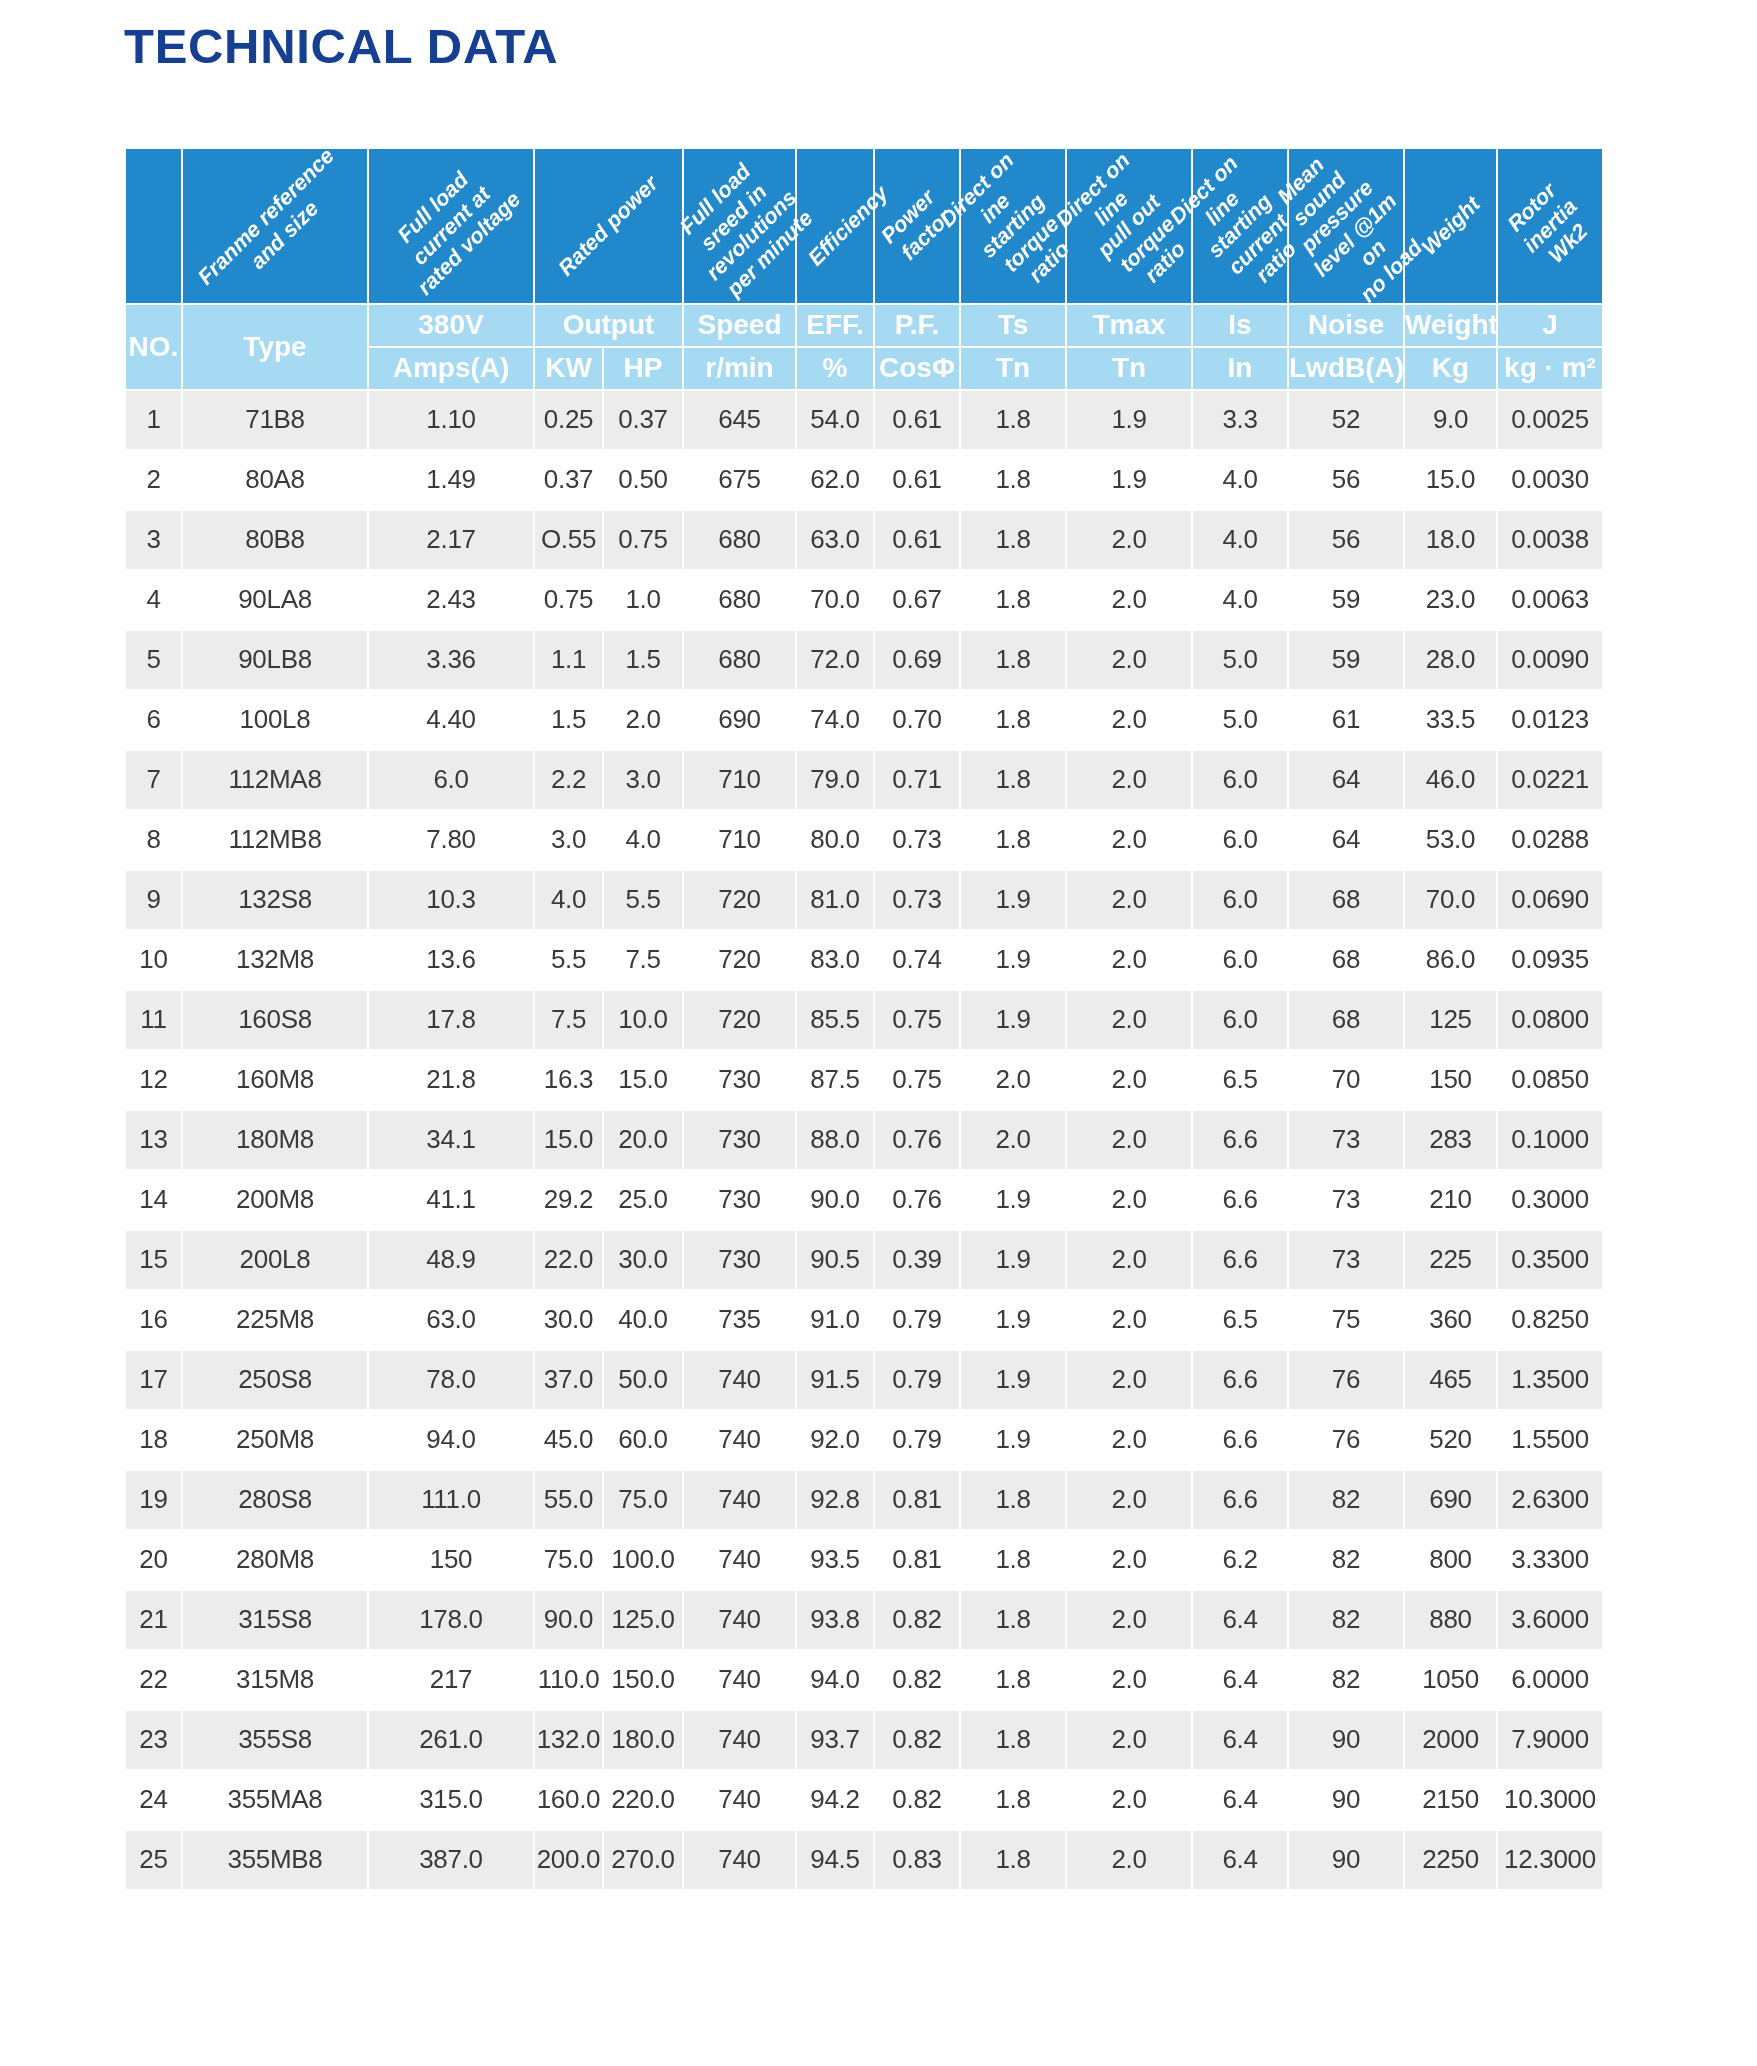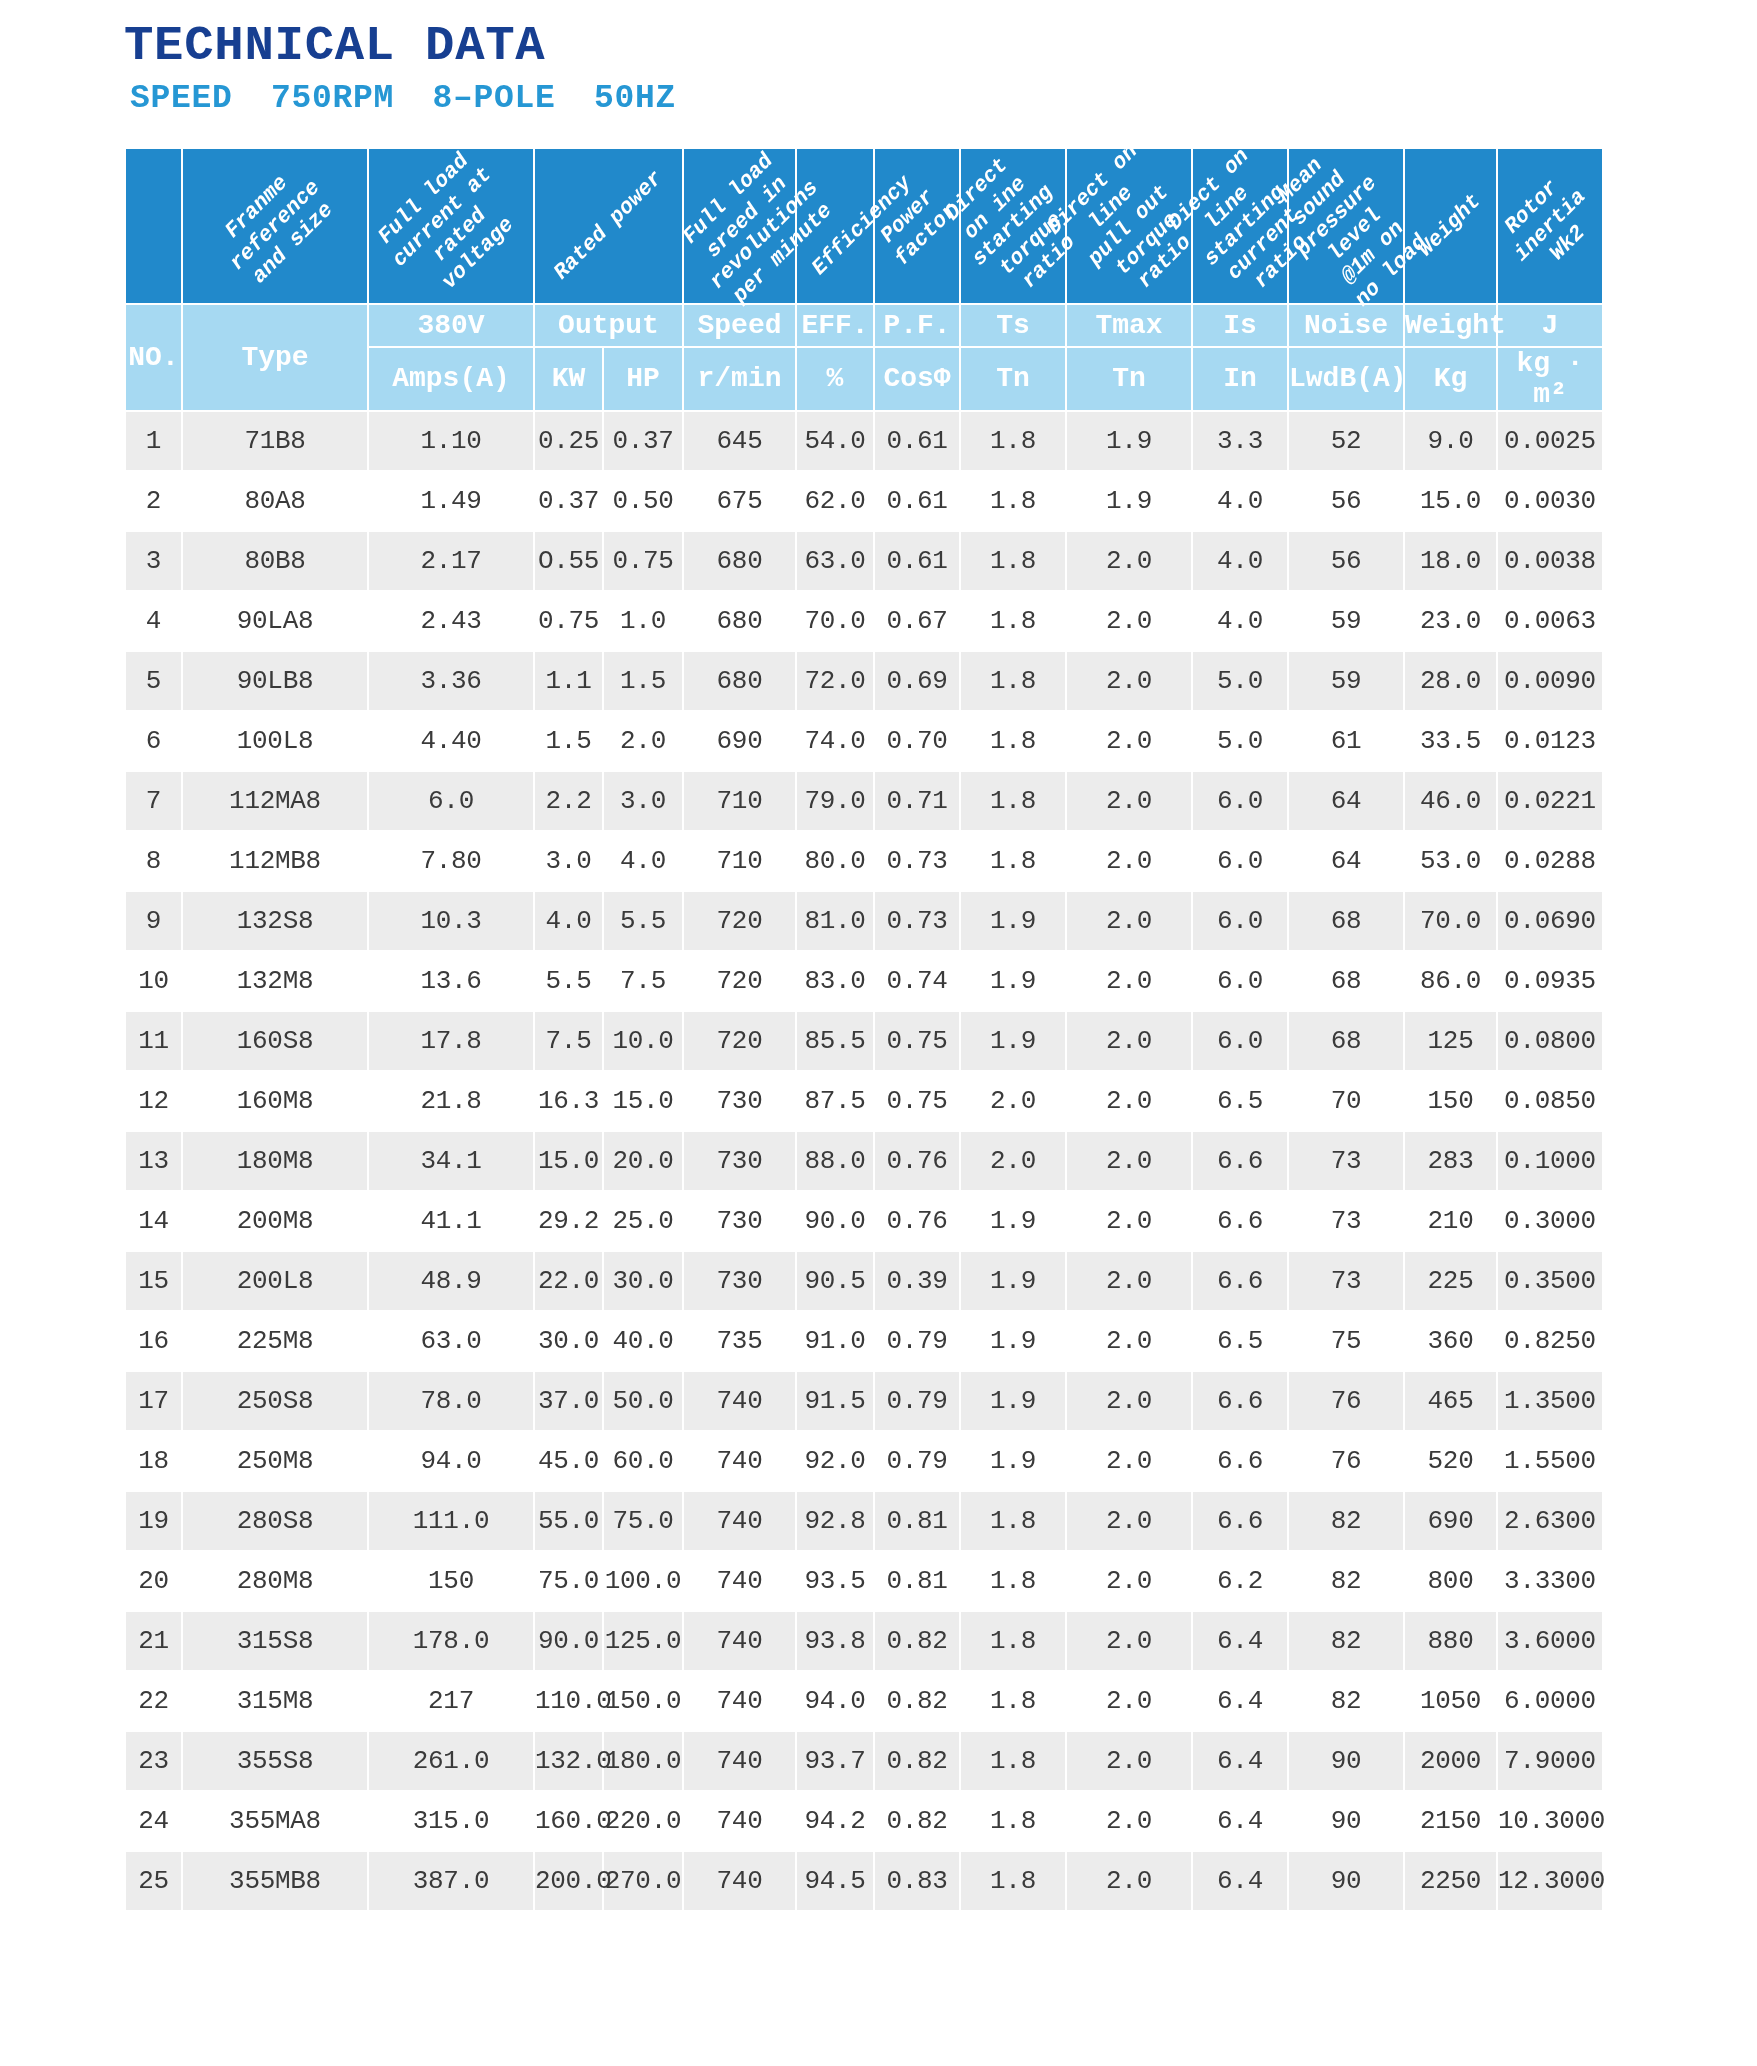--- a/index.html
+++ b/index.html
@@ -1,18 +1,18 @@
 <!DOCTYPE html>
 <html style="font-size:11.2px"><head>
 <meta charset="utf-8">
 <style>
   html,body { margin:0; padding:0; background:#ffffff; }
   .page {
     position:relative; width:1757px; height:2066px; background:#ffffff;
-    font-family:Liberation Mono, monospace; overflow:hidden;
+    font-family:Liberation Sans, sans-serif; overflow:hidden;
   }
   .title {
     position:absolute; left:124px; top:18px; margin:0;
     font-size:49px; font-weight:bold; letter-spacing:0.7px; color:#173f91;
   }
   .subtitle {
     position:absolute; left:130px; top:80px; margin:0;
     font-size:33px; font-weight:bold; color:#2697d4; word-spacing:18px; letter-spacing:0.7px;
   }
   table.tech {
@@ -43,21 +43,20 @@
     height:58px; font-size:26px; color:#3a3a3a; background:#ffffff;
     letter-spacing:-0.3px;
   }
   tbody.data tr:nth-child(odd) td { background:#ececec; }
 </style>
 </head>
 <body>
 
 <div class="page">
   <h1 class="title">TECHNICAL DATA</h1>
-  <h2 class="subtitle">SPEED 750RPM 8–POLE 50HZ</h2>
 
   <table class="tech">
     <colgroup>
       <col style="width:57px">
         <col style="width:186px">
         <col style="width:166px">
       <col style="width:69px">
         <col style="width:80px">
         <col style="width:113px">
       <col style="width:78px">

